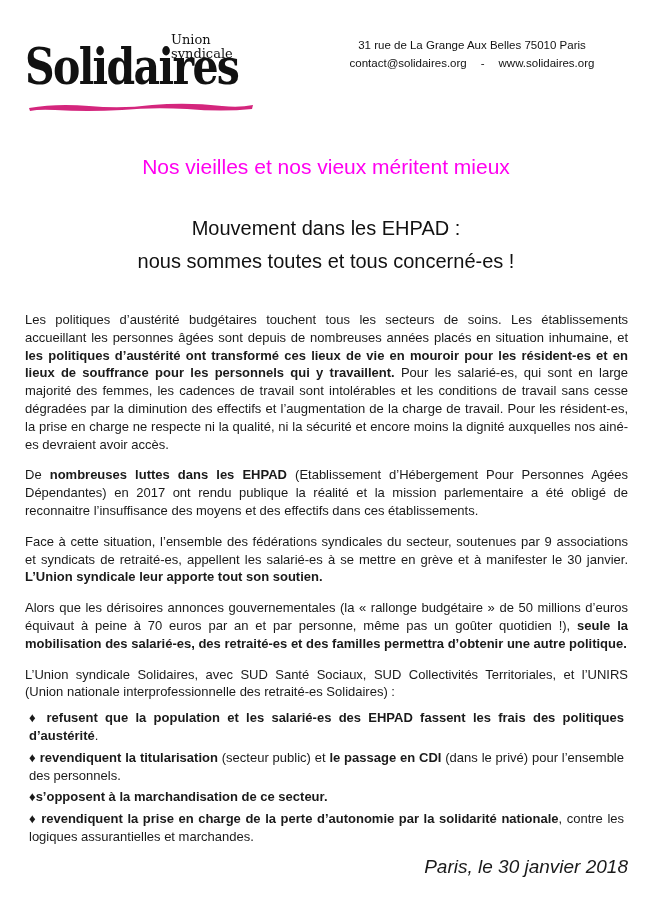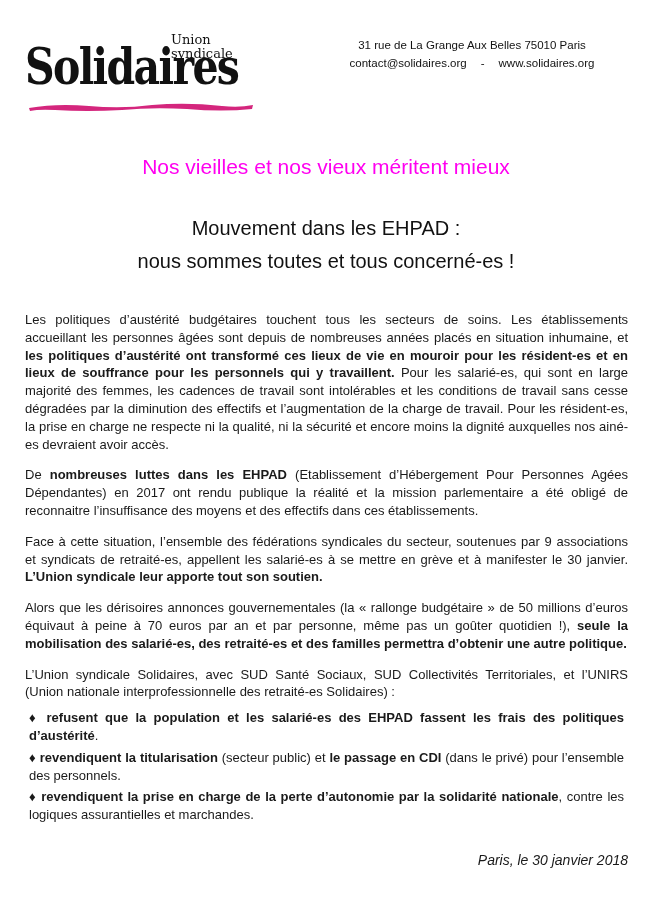--- a/index.html
+++ b/index.html
@@ -87,24 +87,24 @@
     font-size: 13px;
     line-height: 17.8px;
     text-align: justify;
   }
   .content p { margin: 0 0 13px 0; }
   .content p.no-gap { margin-bottom: 8px; }
   .content p.bullet { margin: 4px; }
   .content .bold { font-weight: bold; }
 
   .dateline {
-    margin-top: 28px;
+    margin-top: 12px;
     text-align: right;
     font-style: italic;
-    font-size: 14px;
+    font-size: 19px;
   }
 </style>
 </head>
 <body>
 
 <div class="page">
 
   <header>
     <div class="logo">
       <div class="logo-union">
@@ -132,17 +132,18 @@
   </div>
 
   <main class="content">
     <p><span>Les politiques d’austérité budgétaires touchent tous les secteurs de soins. Les établissements accueillant les personnes âgées sont depuis de nombreuses années placés en situation inhumaine, et </span><span class="bold">les politiques d’austérité ont transformé ces lieux de vie en mouroir pour les résident-es et en lieux de souffrance pour les personnels qui y travaillent.</span><span> Pour les salarié-es, qui sont en large majorité des femmes, les cadences de travail sont intolérables et les conditions de travail sans cesse dégradées par la diminution des effectifs et l’augmentation de la charge de travail. Pour les résident-es, la prise en charge ne respecte ni la qualité, ni la sécurité et encore moins la dignité auxquelles nos ainé-es devraient avoir accès.</span></p>
     <p><span>De </span><span class="bold">nombreuses luttes dans les EHPAD</span><span> (Etablissement d’Hébergement Pour Personnes Agées Dépendantes) en 2017 ont rendu publique la réalité et la mission parlementaire a été obligé de reconnaitre l’insuffisance des moyens et des effectifs dans ces établissements.</span></p>
     <p><span>Face à cette situation, l’ensemble des fédérations syndicales du secteur, soutenues par 9 associations et syndicats de retraité-es, appellent les salarié-es à se mettre en grève et à manifester le 30 janvier. </span><span class="bold">L’Union syndicale leur apporte tout son soutien.</span></p>
     <p><span>Alors que les dérisoires annonces gouvernementales (la « rallonge budgétaire » de 50 millions d’euros équivaut à peine à 70 euros par an et par personne, même pas un goûter quotidien !), </span><span class="bold">seule la mobilisation des salarié-es, des retraité-es et des familles permettra d’obtenir une autre politique.</span></p>
     <p class="no-gap"><span>L’Union syndicale Solidaires, avec SUD Santé Sociaux, SUD Collectivités Territoriales, et l’UNIRS (Union nationale interprofessionnelle des retraité-es Solidaires) :</span></p>
     <p class="bullet"><span class="bold">♦ refusent que la population et les salarié-es des EHPAD fassent les frais des politiques d’austérité</span><span>.</span></p>
     <p class="bullet"><span class="bold">♦ revendiquent la titularisation</span><span> (secteur public) et </span><span class="bold">le passage en CDI</span><span> (dans le privé) pour l’ensemble des personnels.</span></p>
+    <p class="bullet"><span class="bold">♦s’opposent à la marchandisation de ce secteur.</span></p>
     <p class="bullet"><span class="bold">♦ revendiquent la prise en charge de la perte d’autonomie par la solidarité nationale</span><span>, contre les logiques assurantielles et marchandes.</span></p>
     <div class="dateline">Paris, le 30 janvier 2018</div>
   </main>
 
 </div>
 
 </body></html>

